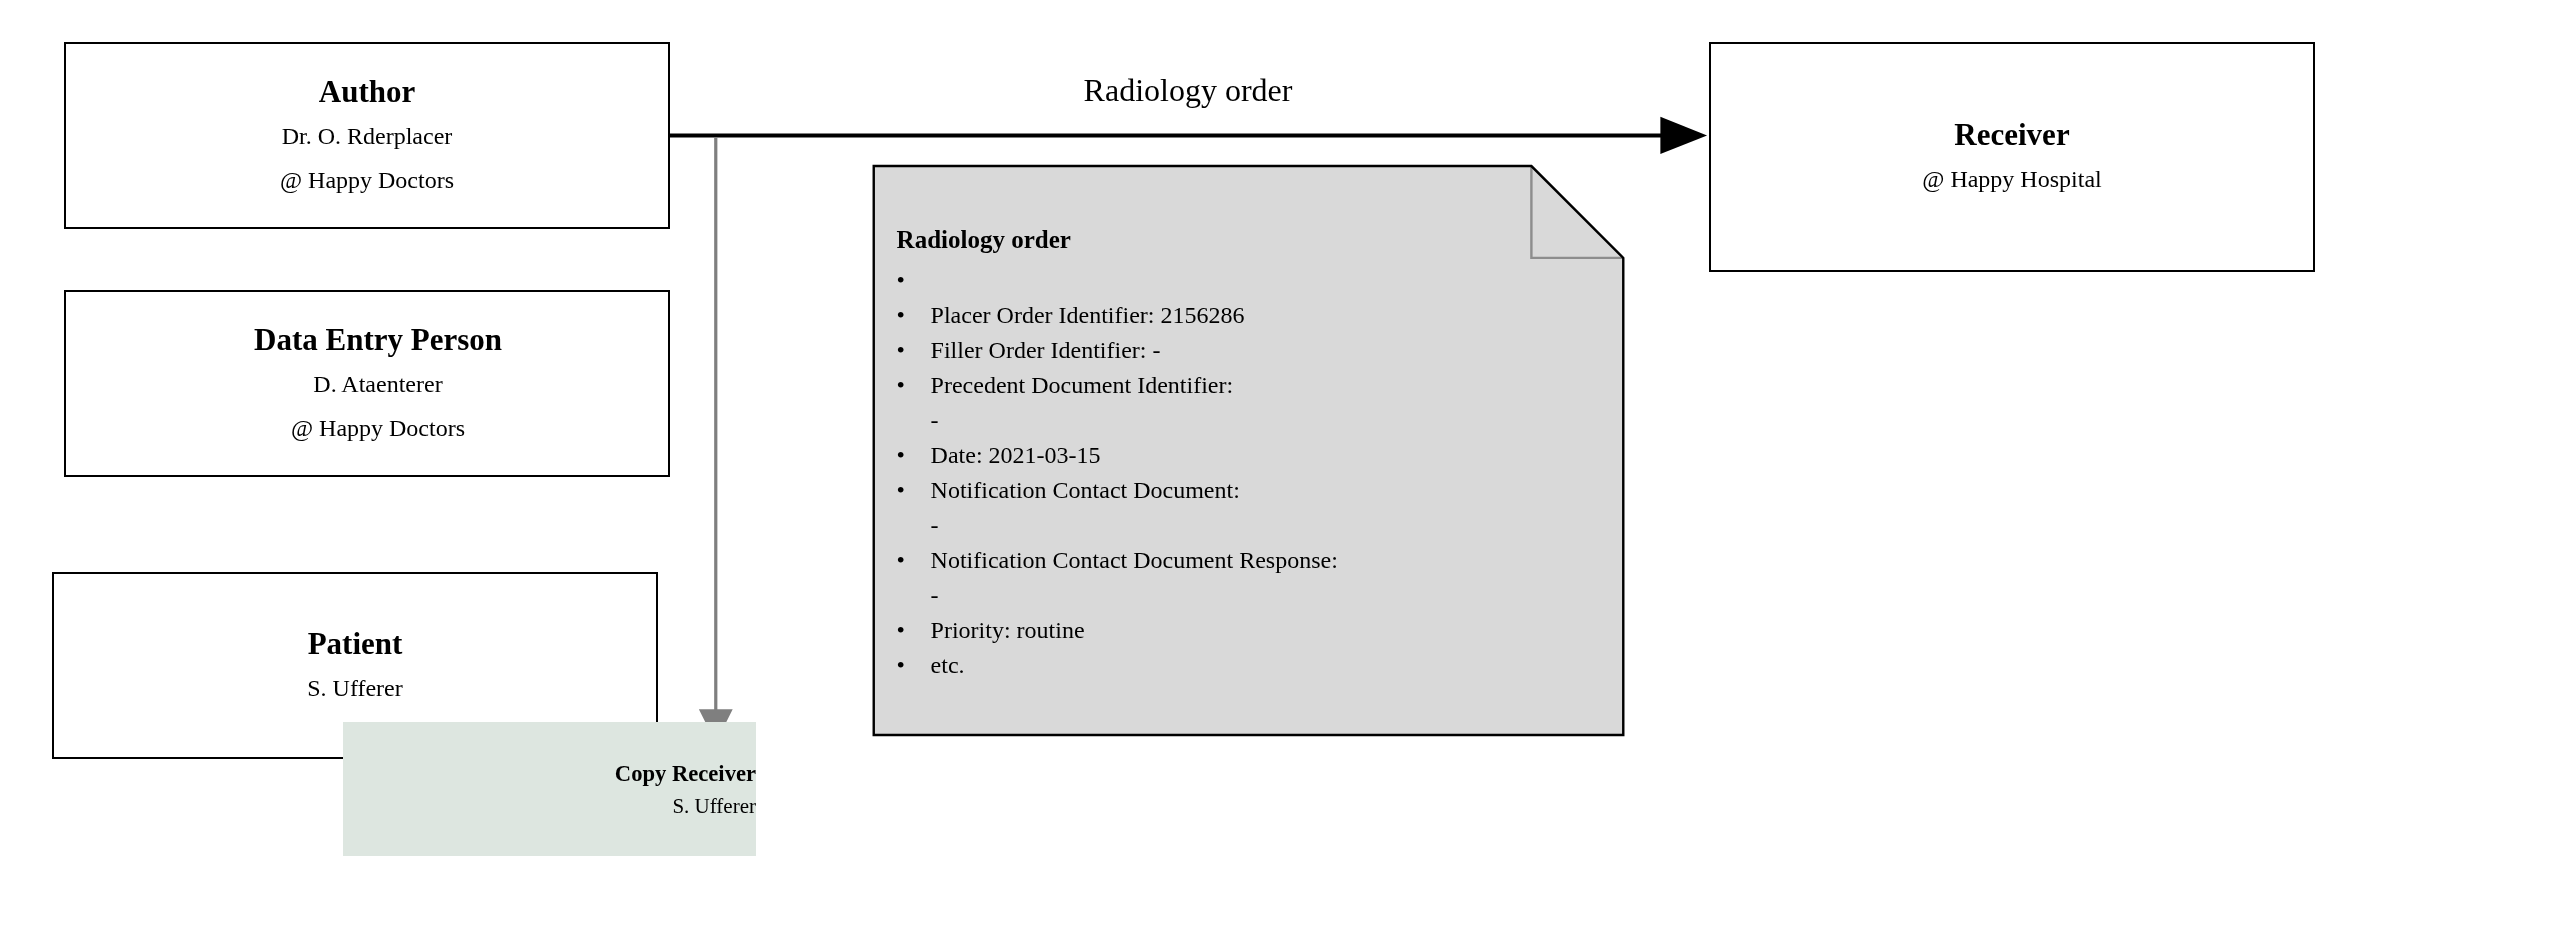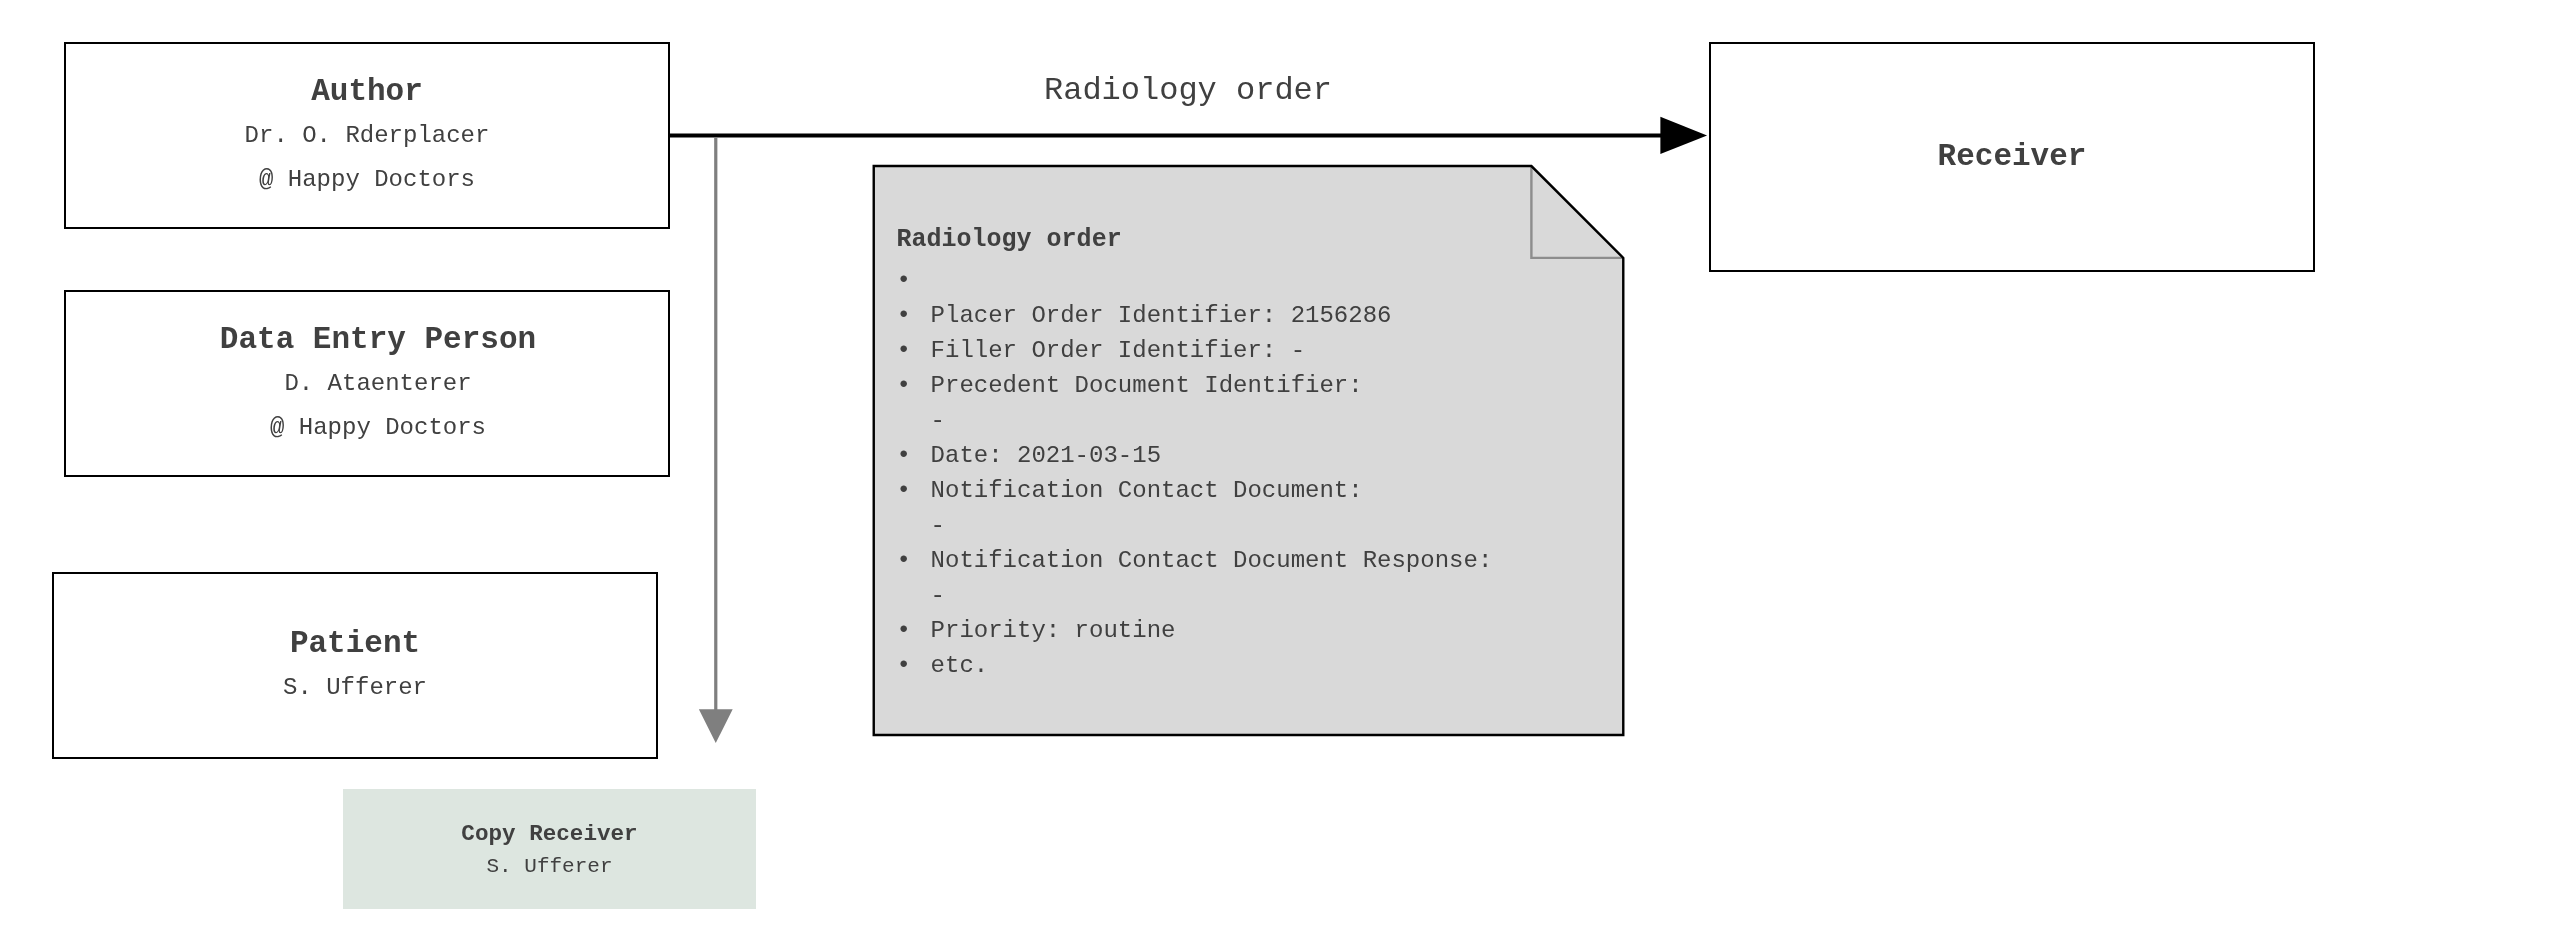--- a/index.html
+++ b/index.html
@@ -5,23 +5,23 @@
   html, body {
     margin: 0;
     padding: 0;
     background: #ffffff;
   }
   #canvas {
     position: relative;
     width: 2576px;
     height: 947px;
     background: #ffffff;
-    font-family: Liberation Mono, monospace;
+    font-family: Liberation Serif, serif;
     overflow: hidden;
-    color: #404040;
+    color: #000000;
   }
   svg.layer {
     position: absolute;
     left: 0;
     top: 0;
   }
   .box {
     position: absolute;
     background: #ffffff;
     border: 2.4px solid #000000;
@@ -39,23 +39,24 @@
   }
   .box .line {
     font-size: 24px;
     line-height: 44px;
   }
   #author-box     { left: 64px;   top: 42px;  width: 606px; height: 187px; }
   #data-entry-box { left: 64px;   top: 290px; width: 606px; height: 187px; padding-left: 22px; }
   #patient-box    { left: 52px;   top: 572px; width: 606px; height: 187px; }
   #receiver-box   { left: 1709px; top: 42px;  width: 606px; height: 230px; }
   #copy-receiver-box {
-    left: 343px; top: 789px; width: 413px; height: 120px;
+    left: 343px; top: 722px; width: 413px; height: 134px;
     background: var(--copy-receiver-fill, #dde6e0);
     border: none;
+    align-items: flex-end;
   }
   #copy-receiver-box .title { font-size: 22.6px; line-height: 34px; }
   #copy-receiver-box .line  { font-size: 21px; line-height: 31px; }
 
   #arrow-label {
     position: absolute;
     left: 946px;
     top: 71px;
     width: 484px;
     text-align: center;
@@ -119,20 +120,21 @@
     <div class="line">@ Happy Doctors</div>
   </div>
 
   <div class="box" id="patient-box">
     <div class="title">Patient</div>
     <div class="line">S. Ufferer</div>
   </div>
 
   <div class="box" id="receiver-box">
     <div class="title">Receiver</div>
+    <div class="line">@ Happy Hospital</div>
   </div>
 
   <div class="box" id="copy-receiver-box">
     <div class="title">Copy Receiver</div>
     <div class="line">S. Ufferer</div>
   </div>
 
   <div id="arrow-label">Radiology order</div>
 
   <div id="note-content">

